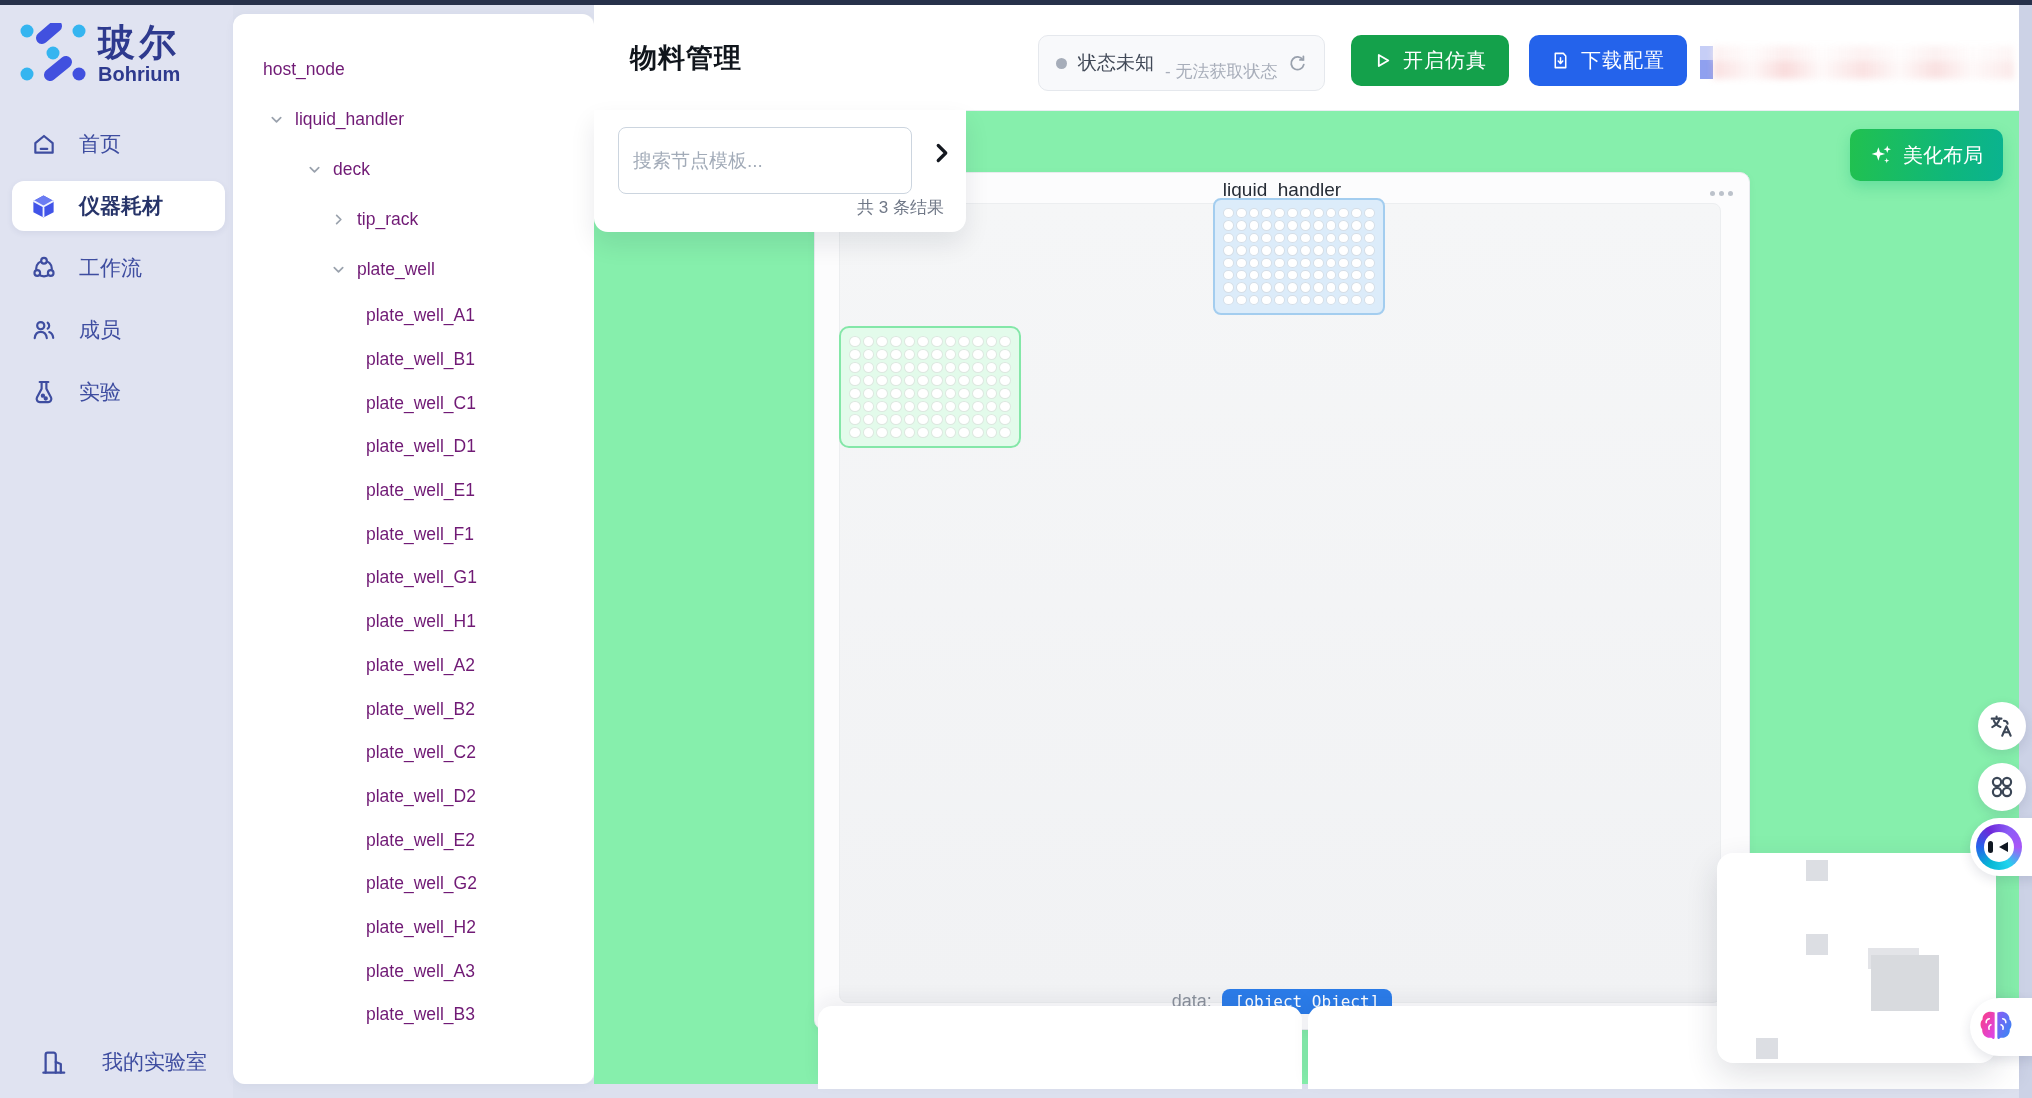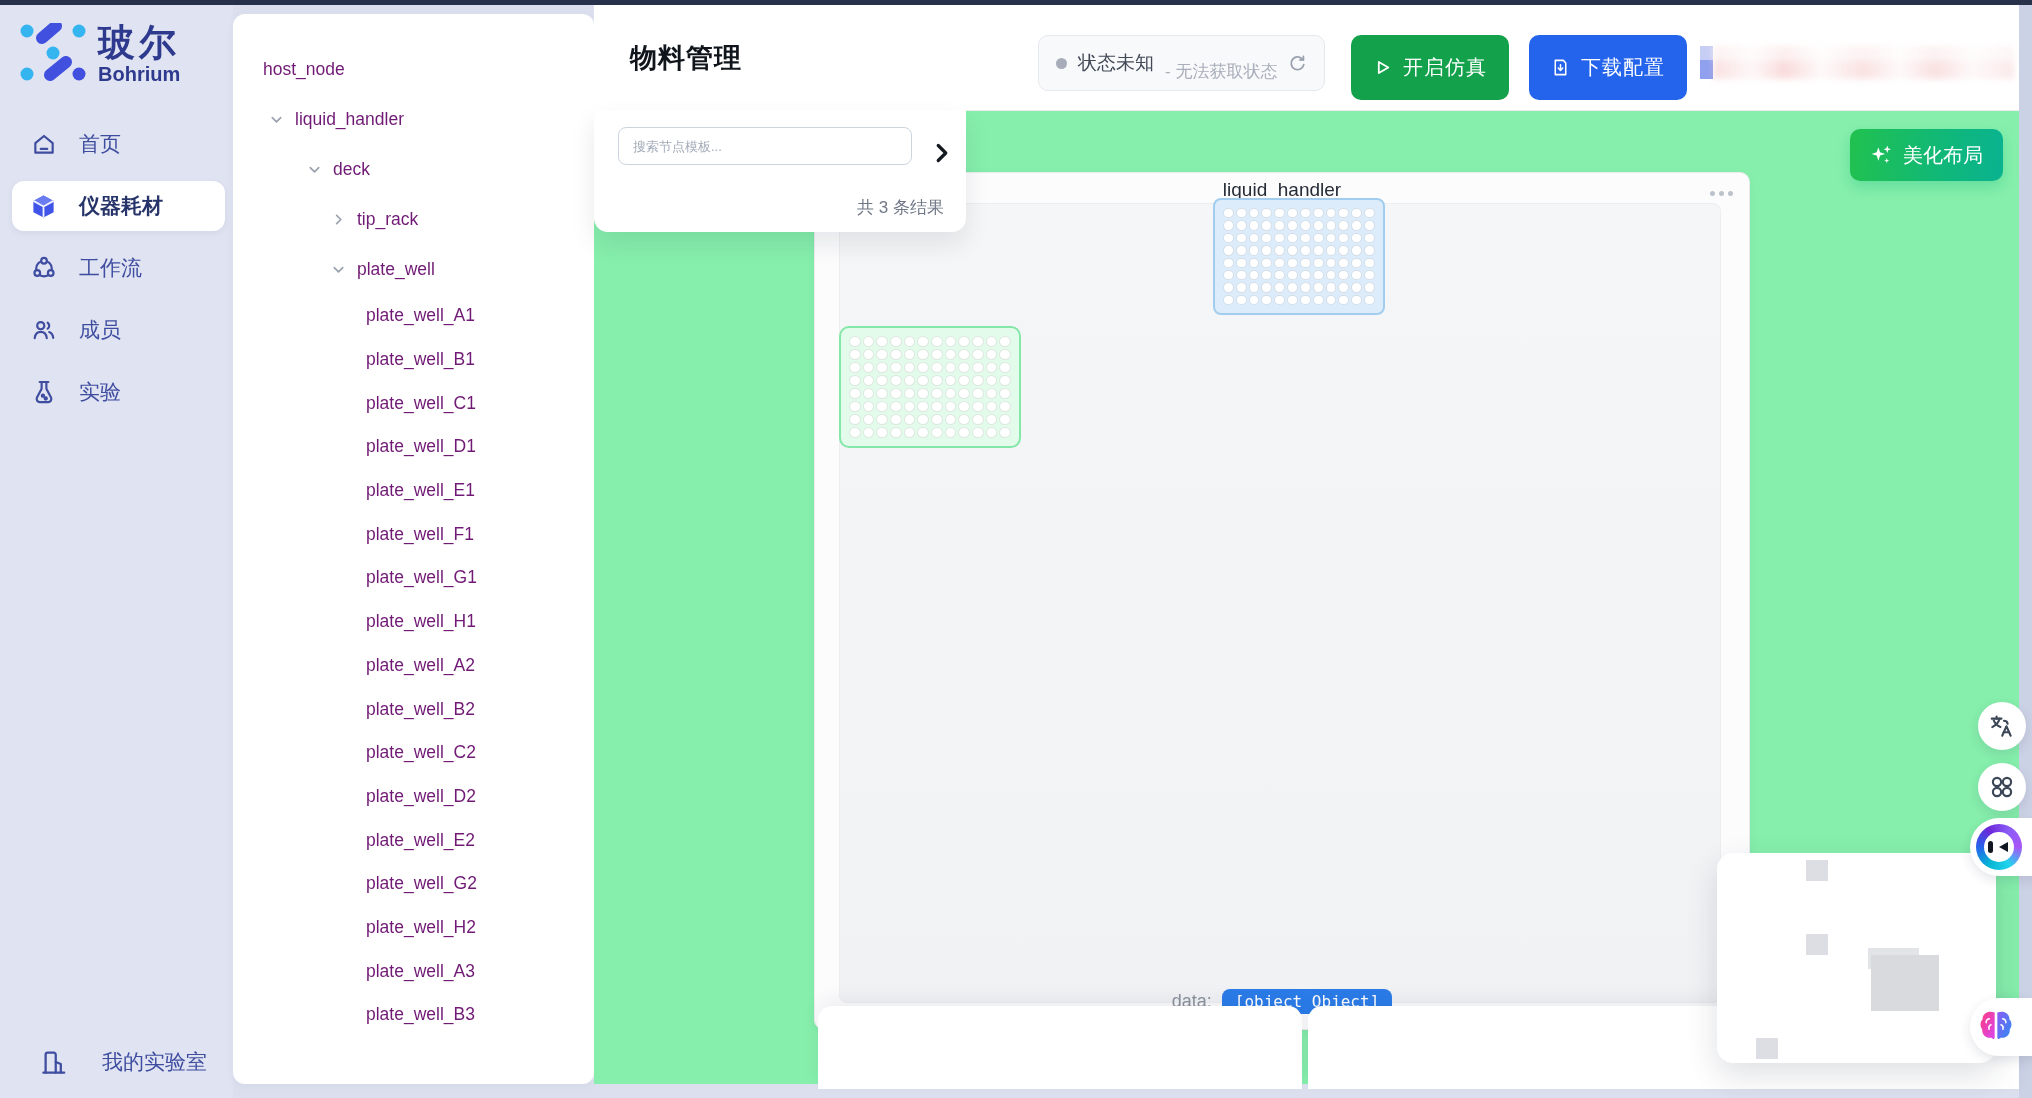--- a/index.html
+++ b/index.html
@@ -41,36 +41,36 @@
   #scroll-strip{position:absolute;left:2019px;top:5px;width:13px;height:1093px;background:#ccd2e6;}
   
   #header{position:absolute;left:0;top:0;width:1425px;height:105px;background:#fff;border-bottom:1px solid #ebedf2;}
   #page-title{position:absolute;left:36px;top:0;height:105px;display:flex;align-items:center;
               font-size:27px;font-weight:700;color:#10151c;letter-spacing:1px;}
   #status-badge{position:absolute;left:444px;top:30px;height:46px;display:flex;align-items:center;gap:11px;
                 padding:4px 17px;background:#f8f9fb;border:1px solid #e5e8ed;border-radius:10px;cursor:pointer;}
   .status-dot{width:11px;height:11px;border-radius:50%;background:#a6adb9;}
   .status-label{font-size:19px;color:#414957;font-weight:500;}
   .status-detail{font-size:17px;color:#a8aeba;margin-top:16px;}
-  .btn{position:absolute;top:30px;height:65px;display:flex;align-items:center;gap:11px;padding:0 22px;
+  .btn{position:absolute;top:30px;height:51px;display:flex;align-items:center;gap:11px;padding:0 22px;
        border-radius:10px;color:#fff;font-size:20px;font-weight:500;cursor:pointer;letter-spacing:1px;}
   #btn-simulate{left:757px;background:#14a14b;}
   #btn-download{left:935px;background:#2463eb;}
   #redacted{position:absolute;left:1106px;top:41px;width:314px;height:33px;display:flex;}
   #redacted .chip{width:13px;height:33px;background:linear-gradient(180deg,#c6cef6 0 42%,#8fa0ef 42%);}
   #redacted .blur{flex:1;height:33px;filter:blur(3px);position:relative;
       background:linear-gradient(90deg,rgba(242,178,178,.40),rgba(250,222,222,.22) 13%,rgba(241,170,170,.42) 24%,
       rgba(250,228,228,.20) 36%,rgba(242,182,182,.40) 50%,rgba(250,230,230,.22) 62%,rgba(240,175,175,.38) 74%,
       rgba(250,226,226,.20) 86%,rgba(243,188,188,.32));}
   #redacted .blur::before{content:"";position:absolute;left:0;top:0;right:0;height:45%;background:rgba(255,255,255,.55);}
   
   #search-panel{position:absolute;left:0;top:105px;width:372px;height:122px;background:#fff;z-index:8;
                 border-radius:0 0 14px 14px;box-shadow:0 12px 26px rgba(15,23,42,.09);}
-  #search-input{position:absolute;left:24px;top:17px;width:294px;height:38px;box-sizing:border-box;
-                border:1.5px solid #ccd5df;border-radius:8px;padding:0 14px;font-size:13px;color:#333;
+  #search-input{position:absolute;left:24px;top:17px;width:294px;height:67px;box-sizing:border-box;
+                border:1.5px solid #ccd5df;border-radius:8px;padding:0 14px;font-size:19px;color:#333;
                 font-family:"Liberation Sans","DejaVu Sans",sans-serif;outline:none;background:#fff;}
   #search-input::placeholder{color:#a2abb8;}
   #search-caret{position:absolute;left:333px;top:28px;width:30px;height:30px;display:flex;align-items:center;
                 justify-content:center;cursor:pointer;}
   #search-results{position:absolute;right:22px;top:86px;font-size:17px;color:#707887;}
   
   #btn-beautify{position:absolute;left:1256px;top:124px;height:52px;display:flex;align-items:center;gap:10px;
                 padding:0 20px;border-radius:10px;color:#fff;font-size:20px;font-weight:500;cursor:pointer;
                 background:linear-gradient(95deg,#21c14f 0%,#0fb77b 65%,#0ab390 100%);
                 box-shadow:0 6px 14px rgba(16,180,120,.28);z-index:2;}

